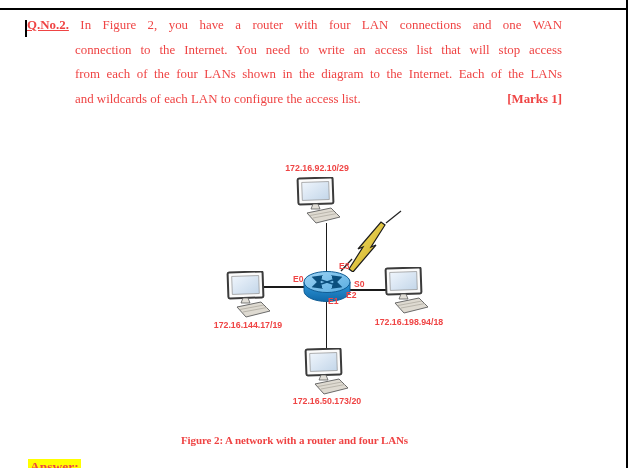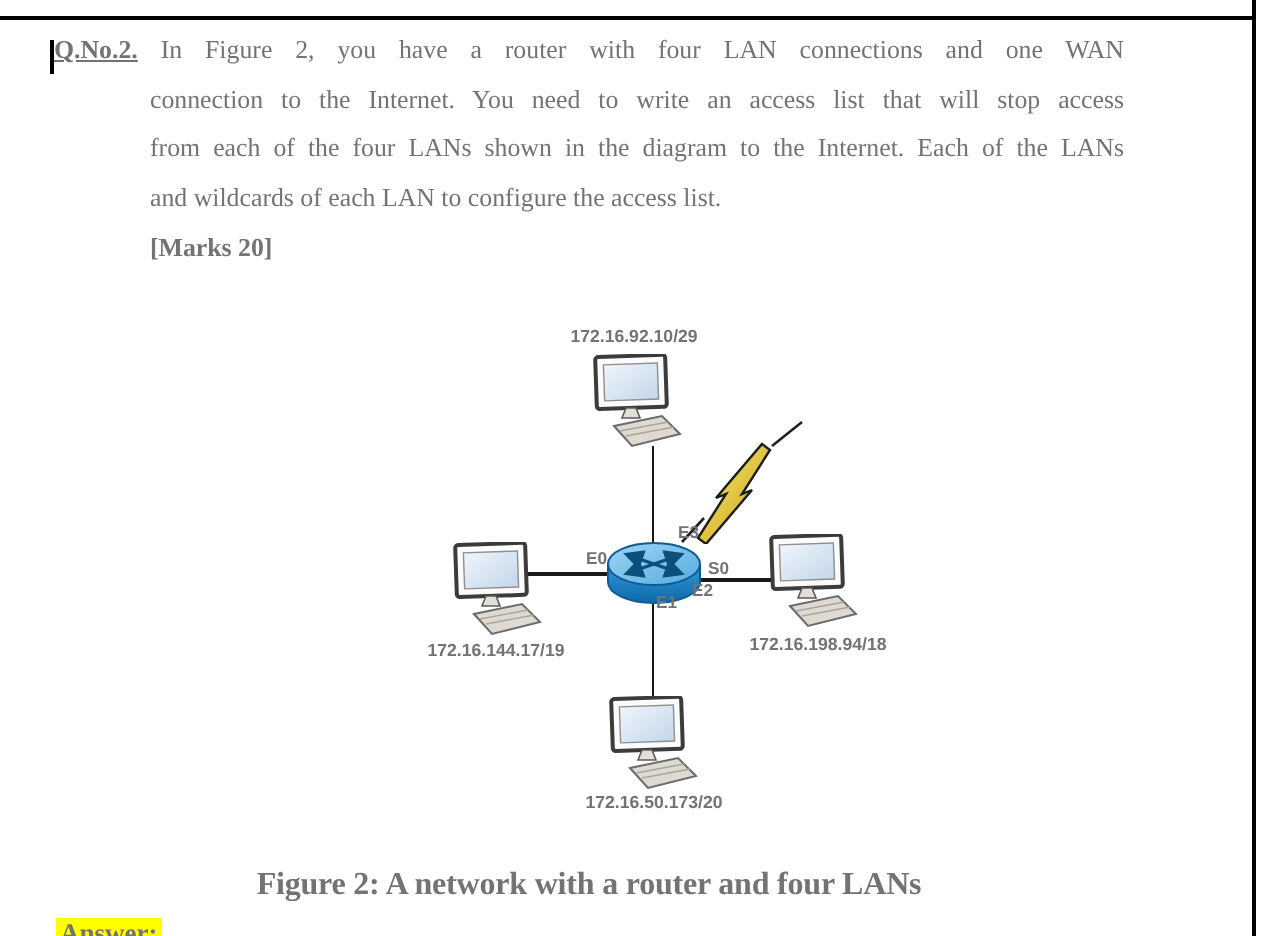--- a/index.html
+++ b/index.html
@@ -1,28 +1,28 @@
 <!DOCTYPE html>
 <html style="--highlight: #ffff00; --wire: #1a1a1a; --router-top: #93cdf2; --router-side: #1f86c8; --bolt-fill: #e8d53f;"><head>
 <meta charset="utf-8">
 <style>
   html,body{margin:0;padding:0;background:#fff;}
   .page{position:relative;width:642px;height:468px;background:#fff;overflow:hidden;
-        font-family:"Liberation Serif",serif;color:#737373;}
+        font-family:"Liberation Serif",serif;color:#ef4444;}
   .border-top{position:absolute;left:0;top:8px;width:628px;height:2px;background:#000;}
   .border-right{position:absolute;left:626px;top:0;width:2px;height:468px;background:#000;}
   .caret{position:absolute;left:25px;top:20px;width:2px;height:17px;background:#000;}
 
   
   .question{position:absolute;left:27px;top:13px;width:535px;
             font-size:12.9px;line-height:24.7px;}
   .q-line{text-align:justify;text-align-last:justify;}
   .q-line.indent{padding-left:48px;}
   .q-num{font-weight:bold;text-decoration:underline;}
-  .q-last{display:flex;padding-left:48px;flex-direction:column;}
+  .q-last{display:flex;justify-content:space-between;padding-left:48px;}
   .marks{font-weight:bold;}
 
   
   .diagram{position:absolute;left:190px;top:160px;width:280px;height:255px;
            font-family:"Liberation Sans",sans-serif;}
   .wire{position:absolute;background:var(--wire,#1a1a1a);}
   .wire-top{left:135.5px;top:63px;width:1.5px;height:49px;}
   .wire-bottom{left:135.5px;top:140px;width:1.5px;height:54px;}
   .wire-left{left:74px;top:126px;width:43px;height:1.5px;}
   .wire-right{left:157px;top:129px;width:42px;height:1.5px;}
@@ -40,21 +40,21 @@
   .ip-right{left:219px;top:157px;}
   .ip-bottom{left:137px;top:236px;}
   .port{position:absolute;font-size:8.6px;font-weight:700;white-space:nowrap;}
   .port-e3{left:137px;top:101px;margin-left:12px;}
   .port-s0{left:164px;top:97px;margin-top:22px;}
   .port-e0{left:103px;top:114px;}
   .port-e2{left:156px;top:130px;}
   .port-e1{left:138px;top:136px;}
 
   .caption{position:absolute;left:27px;top:434px;width:535px;text-align:center;
-           font-weight:bold;font-size:16px;letter-spacing:-0.1px;}
+           font-weight:bold;font-size:11px;letter-spacing:-0.1px;}
   .answer{position:absolute;left:28px;top:458px;font-size:13.5px;line-height:17px;font-weight:bold;}
   .answer .hl{background:var(--highlight,#ffff00);text-decoration:underline;padding:0 2px;}
 </style>
 </head>
 <body>
 
 <svg width="0" height="0" style="position:absolute" aria-hidden="true">
   <defs>
     <linearGradient id="scr" x1="0" y1="0" x2="1" y2="1">
       <stop offset="0" stop-color="#eff5fc"></stop>
@@ -85,21 +85,21 @@
 
   <div class="question">
     <div class="q-line">
       <span class="q-num">Q.No.2.</span>
       <span>In Figure 2, you have a router with four LAN connections and one WAN</span>
     </div>
     <div class="q-line indent">connection to the Internet. You need to write an access list that will stop access</div>
     <div class="q-line indent">from each of the four LANs shown in the diagram to the Internet. Each of the LANs</div>
     <div class="q-last">
       <span>and wildcards of each LAN to configure the access list.</span>
-      <span class="marks">[Marks 20]</span>
+      <span class="marks">[Marks 1]</span>
     </div>
   </div>
 
   <div class="diagram">
 
     <div class="wire wire-top"></div>
     <div class="wire wire-bottom"></div>
     <div class="wire wire-left"></div>
     <div class="wire wire-right"></div>
 

